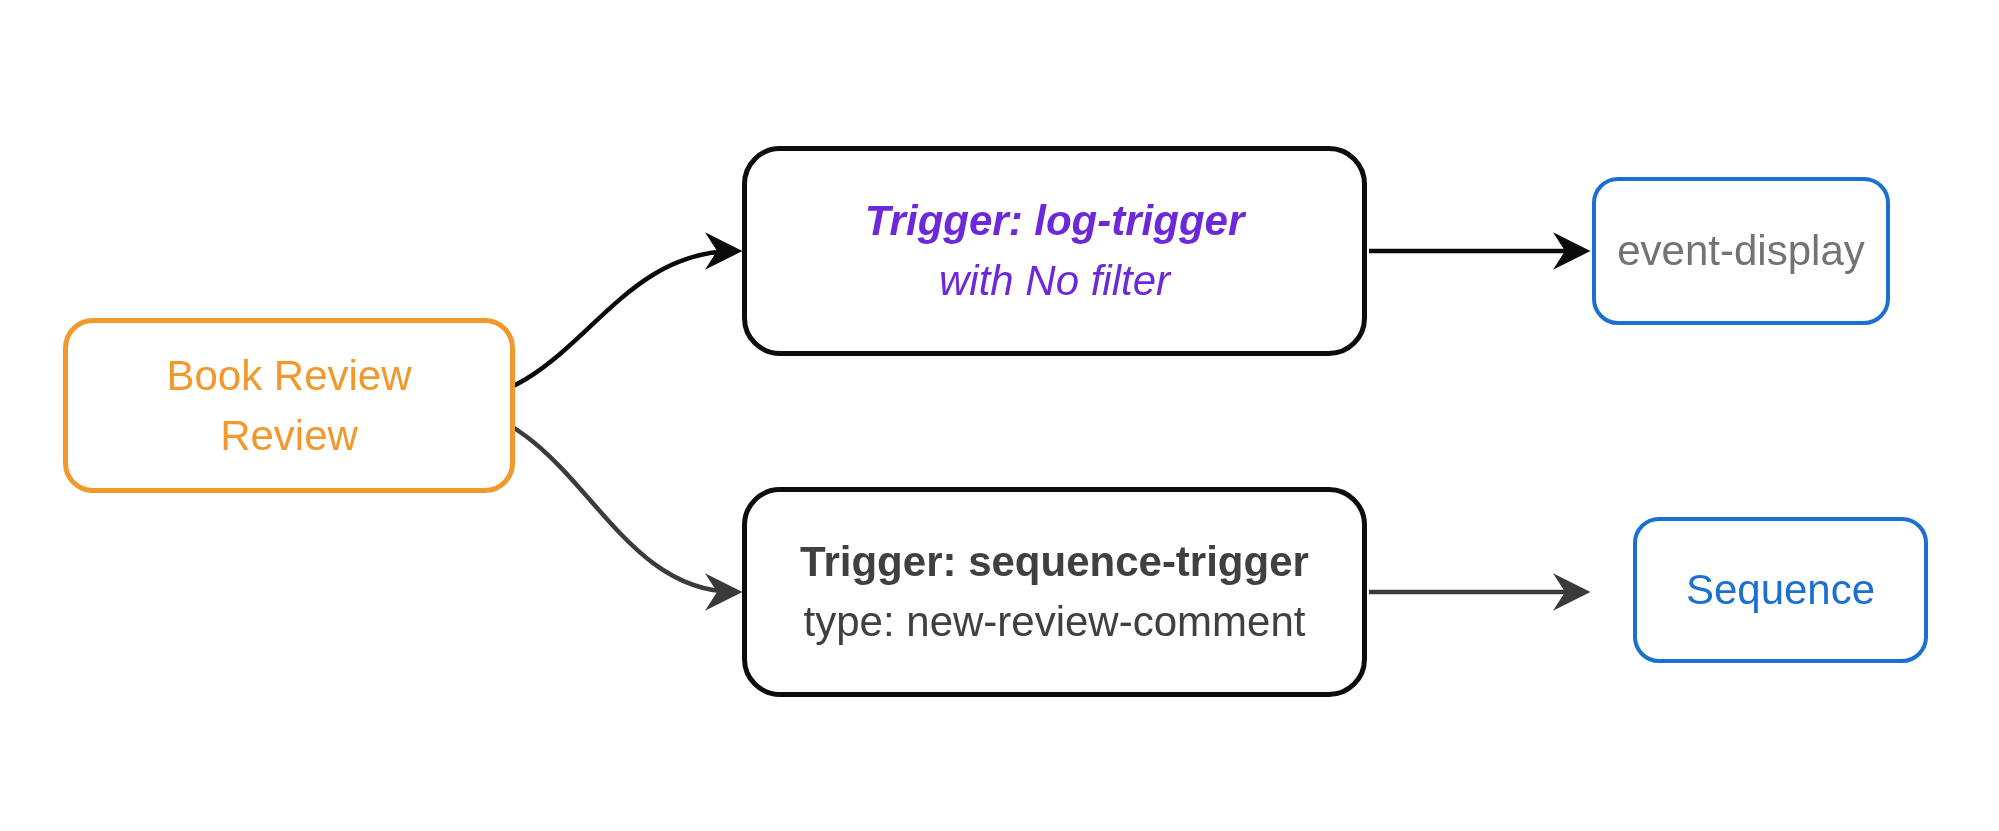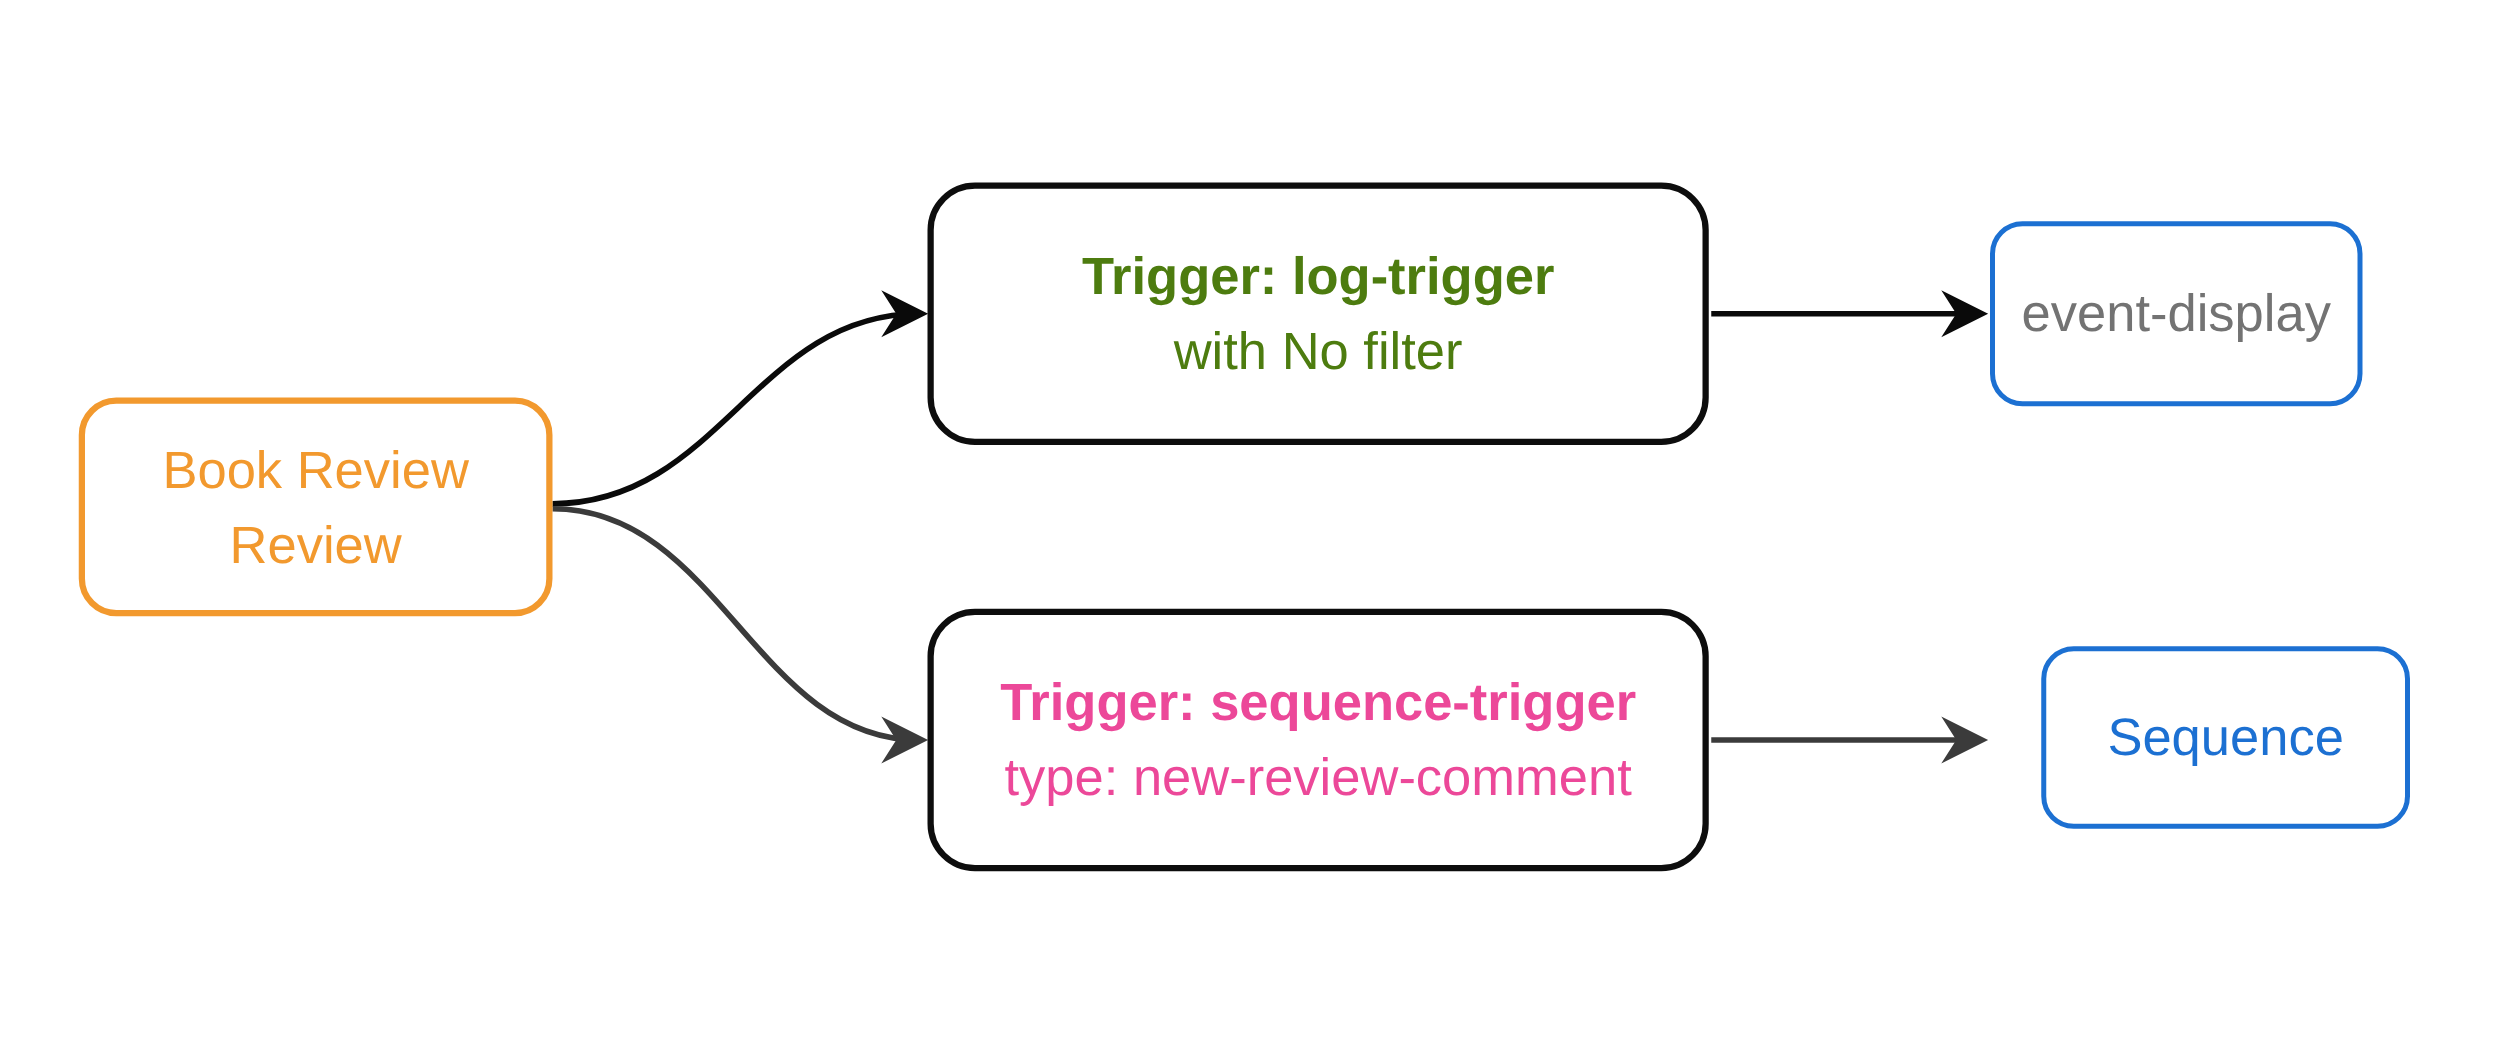--- a/index.html
+++ b/index.html
@@ -30,21 +30,21 @@
     justify-content: center;
     text-align: center;
     background: #ffffff;
     box-sizing: border-box;
     font-size: 42px;
     line-height: 1.42;
   }
   .node-broker {
     left: 63px;
     top: 318px;
-    width: 379px;
+    width: 452px;
     height: 175px;
     border: 5px solid;
     border-radius: 30px;
   }
   .node-trigger {
     left: 742px;
     width: 625px;
     height: 210px;
     border: 5px solid;
     border-radius: 38px;
@@ -94,26 +94,26 @@
     <path d="M1369 251 L1583 251" fill="none" stroke-width="4.5" marker-end="url(#arrow-dark)" stroke="#0a0a0a"></path>
 
     <path d="M1369 592 L1583 592" fill="none" stroke-width="4.5" marker-end="url(#arrow-gray)" stroke="#3b3b3b"></path>
   </svg>
 
   <div class="node node-broker" style="border-color: rgb(242, 153, 46); color: rgb(242, 153, 46);">
     <div>Book Review</div>
     <div>Review</div>
   </div>
 
-  <div class="node node-trigger node-trigger-log" style="border-color: rgb(13, 13, 13); color: #4d7c0f;">
+  <div class="node node-trigger node-trigger-log" style="border-color: rgb(13, 13, 13); color: #6d28d9; font-style: italic;">
     <div class="trigger-title">Trigger: log-trigger</div>
     <div class="trigger-subtitle">with No filter</div>
   </div>
 
-  <div class="node node-trigger node-trigger-sequence" style="border-color: rgb(13, 13, 13); color: #ec4899;">
+  <div class="node node-trigger node-trigger-sequence" style="border-color: rgb(13, 13, 13); color: #404040;">
     <div class="trigger-title">Trigger: sequence-trigger</div>
     <div class="trigger-subtitle">type: new-review-comment</div>
   </div>
 
   <div class="node node-endpoint node-event-display" style="border-color: rgb(28, 112, 210); color: #737373; justify-content: center;">
     <div>event-display</div>
   </div>
 
   <div class="node node-endpoint node-sequence" style="border-color: rgb(28, 112, 210); color: rgb(28, 112, 210);">
     <div>Sequence</div>

